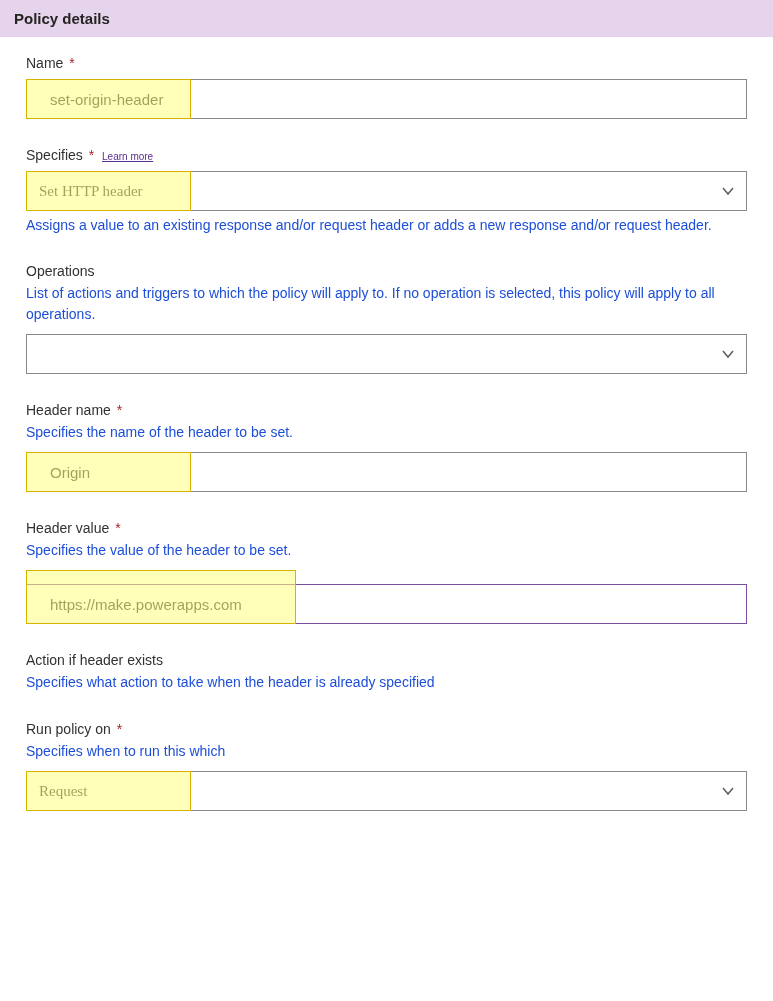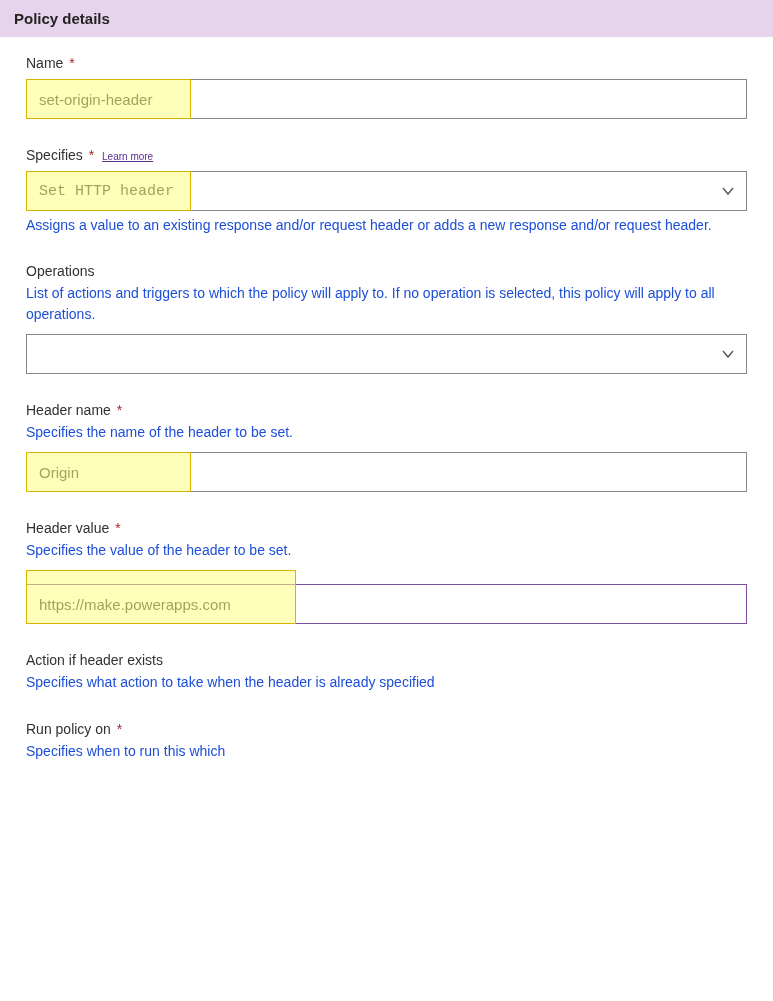--- a/index.html
+++ b/index.html
@@ -51,42 +51,42 @@
   .input-row {
     position: relative;
     display: flex;
     align-items: stretch;
     margin-top: 8px;
   }
   .text-input {
     width: 100%;
     height: 40px;
     border: 1px solid #8a8886;
-    padding: 0 12px;
+    padding: 0 23px;
     font-size: 15px;
     font-family: inherit;
     color: #323130;
     background: #ffffff;
     outline: none;
   }
   .text-input.focused {
     border-color: #7b4fa0;
     margin-top: 14px;
   }
   .select-wrap {
     position: relative;
     width: 100%;
   }
   .select-input {
     width: 100%;
     height: 40px;
     border: 1px solid #8a8886;
     padding: 0 36px 0 12px;
     font-size: 15px;
-    font-family: Liberation Mono, monospace;
+    font-family: Liberation Serif, serif;
     color: #323130;
     background: #ffffff;
     appearance: none;
     -webkit-appearance: none;
     outline: none;
     cursor: pointer;
   }
   .chevron {
     position: absolute;
     right: 12px;
@@ -199,15 +199,26 @@
     <div class="field-label">Action if header exists</div>
     <div class="field-help">Specifies what action to take when the header is already specified</div>
   </div>
 
   <div class="field-group" style="margin-bottom:0">
     <div class="field-label">
       <span>Run policy on</span>
       <span class="required-star">*</span>
     </div>
     <div class="field-help">Specifies when to run this which</div>
+    <div class="input-row">
+      <div class="select-wrap">
+        <input type="text" readonly="" class="select-input" value="Request" style="">
+        <span class="chevron">
+          <svg viewBox="0 0 14 14">
+              <polyline points="2,4 7,10 12,4"></polyline>
+            </svg>
+        </span>
+      </div>
+      <div class="hl hl-165"></div>
+    </div>
   </div>
 
 </div>
 
 </body></html>

